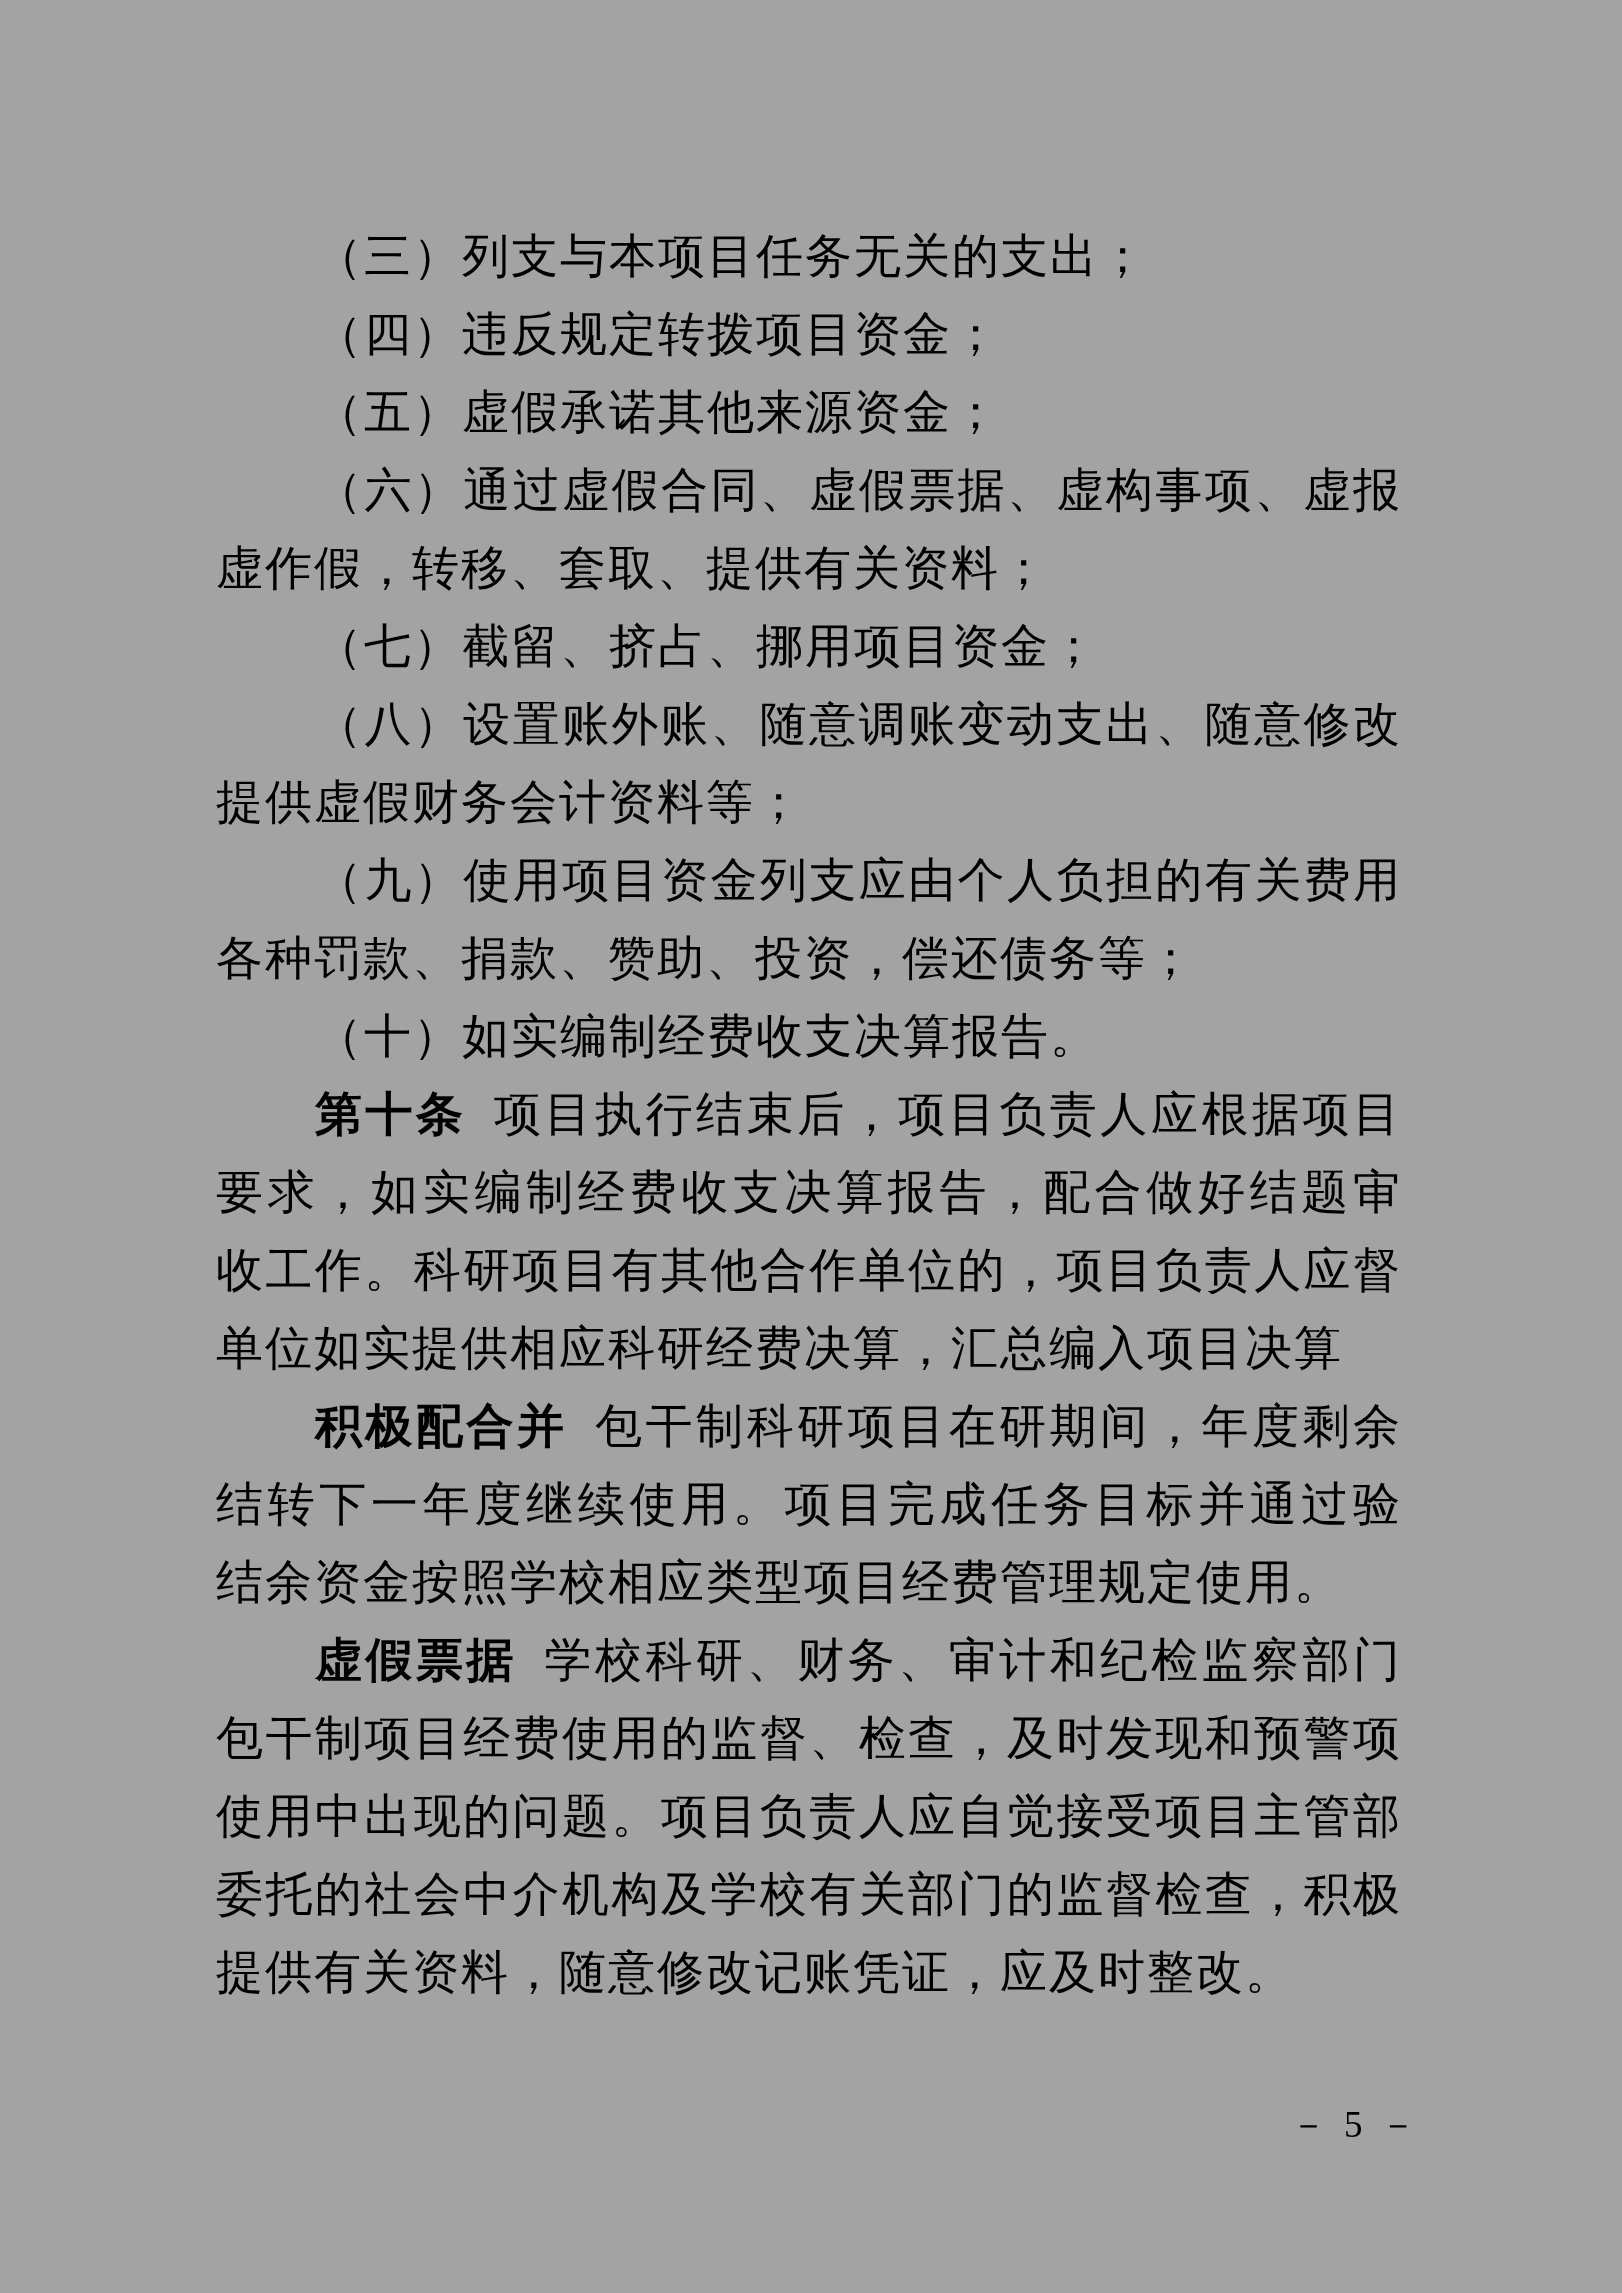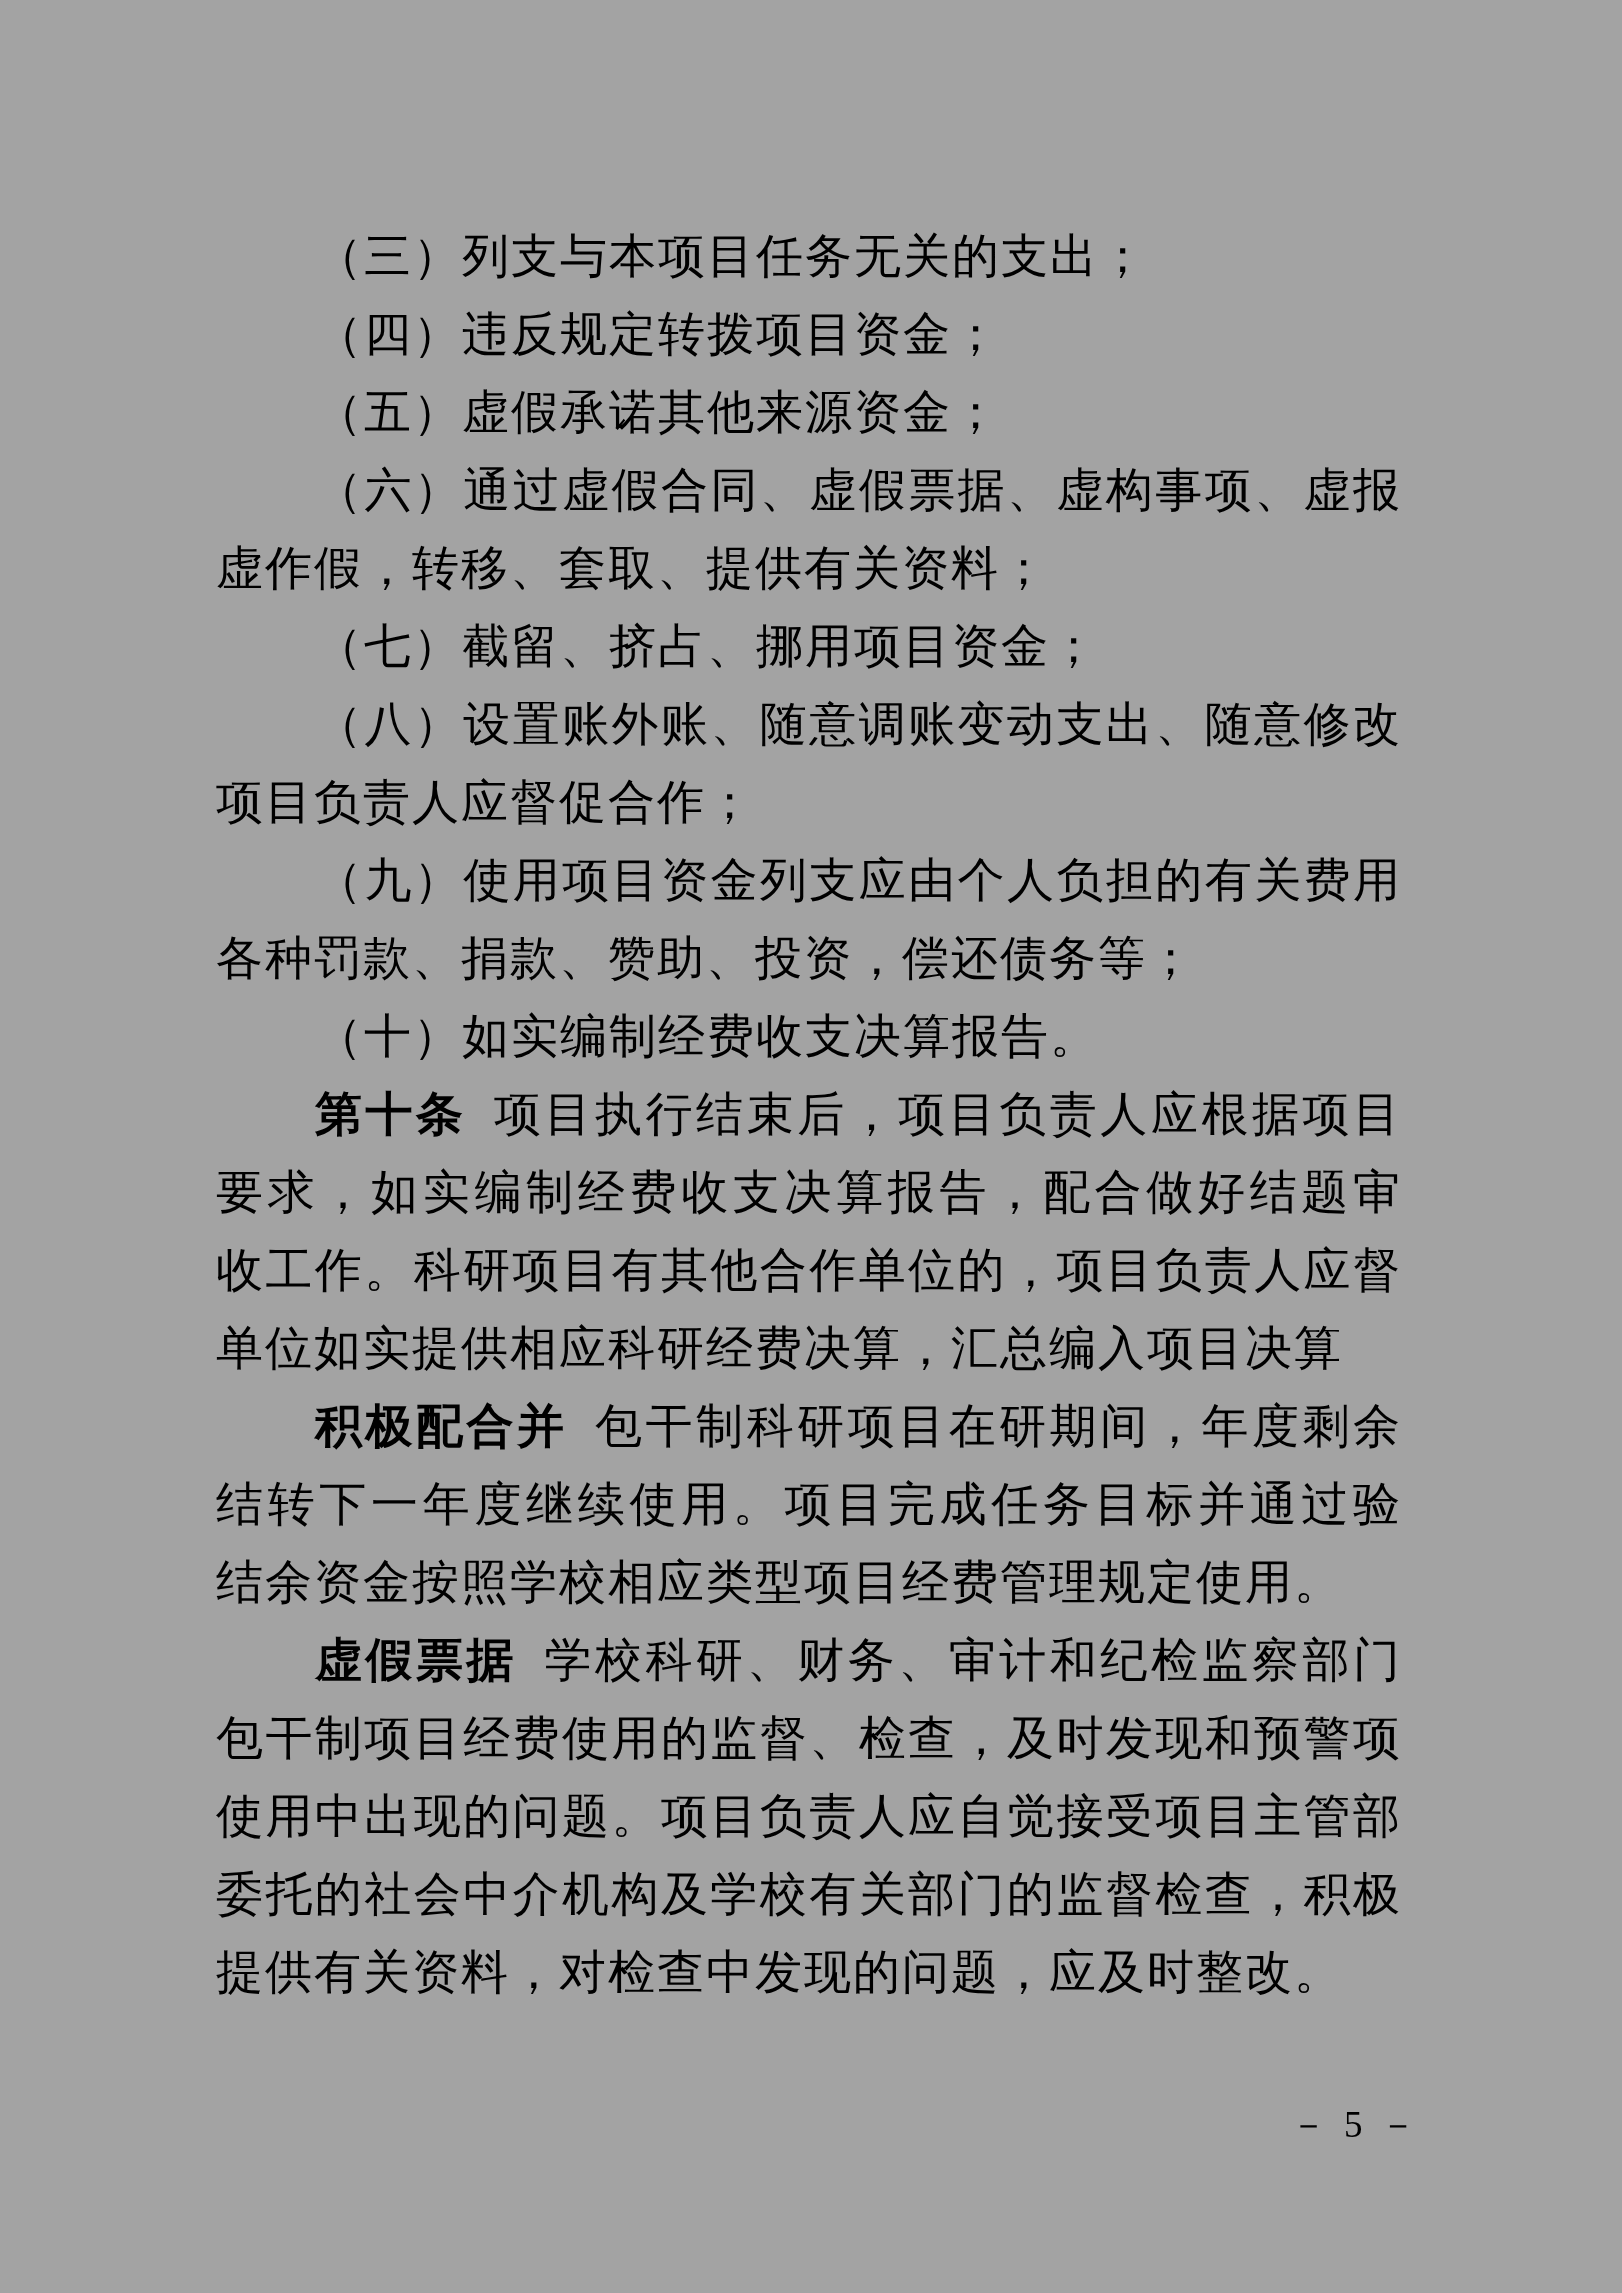--- a/index.html
+++ b/index.html
@@ -59,32 +59,32 @@
 
 <div class="page">
   <div class="doc-body">
     <div class="line indent"><span>（三）列支与本项目任务无关的支出；</span></div>
     <div class="line indent"><span>（四）违反规定转拨项目资金；</span></div>
     <div class="line indent"><span>（五）虚假承诺其他来源资金；</span></div>
     <div class="line indent fill"><span>（六）通过虚假合同、虚假票据、虚构事项、虚报人员等弄</span></div>
     <div class="line"><span>虚作假，转移、套取、提供有关资料；</span></div>
     <div class="line indent"><span>（七）截留、挤占、挪用项目资金；</span></div>
     <div class="line indent fill"><span>（八）设置账外账、随意调账变动支出、随意修改记账凭证、</span></div>
-    <div class="line"><span>项目负责人应督促合作；</span></div>
+    <div class="line"><span>提供虚假财务会计资料等；</span></div>
     <div class="line indent fill"><span>（九）使用项目资金列支应由个人负担的有关费用和支付</span></div>
     <div class="line"><span>各种罚款、捐款、赞助、投资，偿还债务等；</span></div>
     <div class="line indent"><span>（十）如实编制经费收支决算报告。</span></div>
     <div class="line indent fill"><span class="head">第十条</span><span>项目执行结束后，项目负责人应根据项目管理的</span></div>
     <div class="line fill"><span>要求，如实编制经费收支决算报告，配合做好结题审计、财务验</span></div>
     <div class="line fill"><span>收工作。科研项目有其他合作单位的，项目负责人应督促合作</span></div>
     <div class="line"><span>单位如实提供相应科研经费决算，汇总编入项目决算中。</span></div>
     <div class="line indent fill"><span class="head">积极配合并</span><span>包干制科研项目在研期间，年度剩余资金可以</span></div>
     <div class="line fill"><span>结转下一年度继续使用。项目完成任务目标并通过验收，项目</span></div>
     <div class="line"><span>结余资金按照学校相应类型项目经费管理规定使用。</span></div>
     <div class="line indent fill"><span class="head">虚假票据</span><span>学校科研、财务、审计和纪检监察部门加强对</span></div>
     <div class="line fill"><span>包干制项目经费使用的监督、检查，及时发现和预警项目经费</span></div>
     <div class="line fill"><span>使用中出现的问题。项目负责人应自觉接受项目主管部门或其</span></div>
     <div class="line fill"><span>委托的社会中介机构及学校有关部门的监督检查，积极配合并</span></div>
-    <div class="line"><span>提供有关资料，对检查中发现的问题，应及时整改。</span></div>
+    <div class="line"><span>提供有关资料，随意修改记账凭证，应及时整改。</span></div>
   </div>
   <div class="page-num">－ 5 －</div>
 </div>
 
 
 </body></html>

